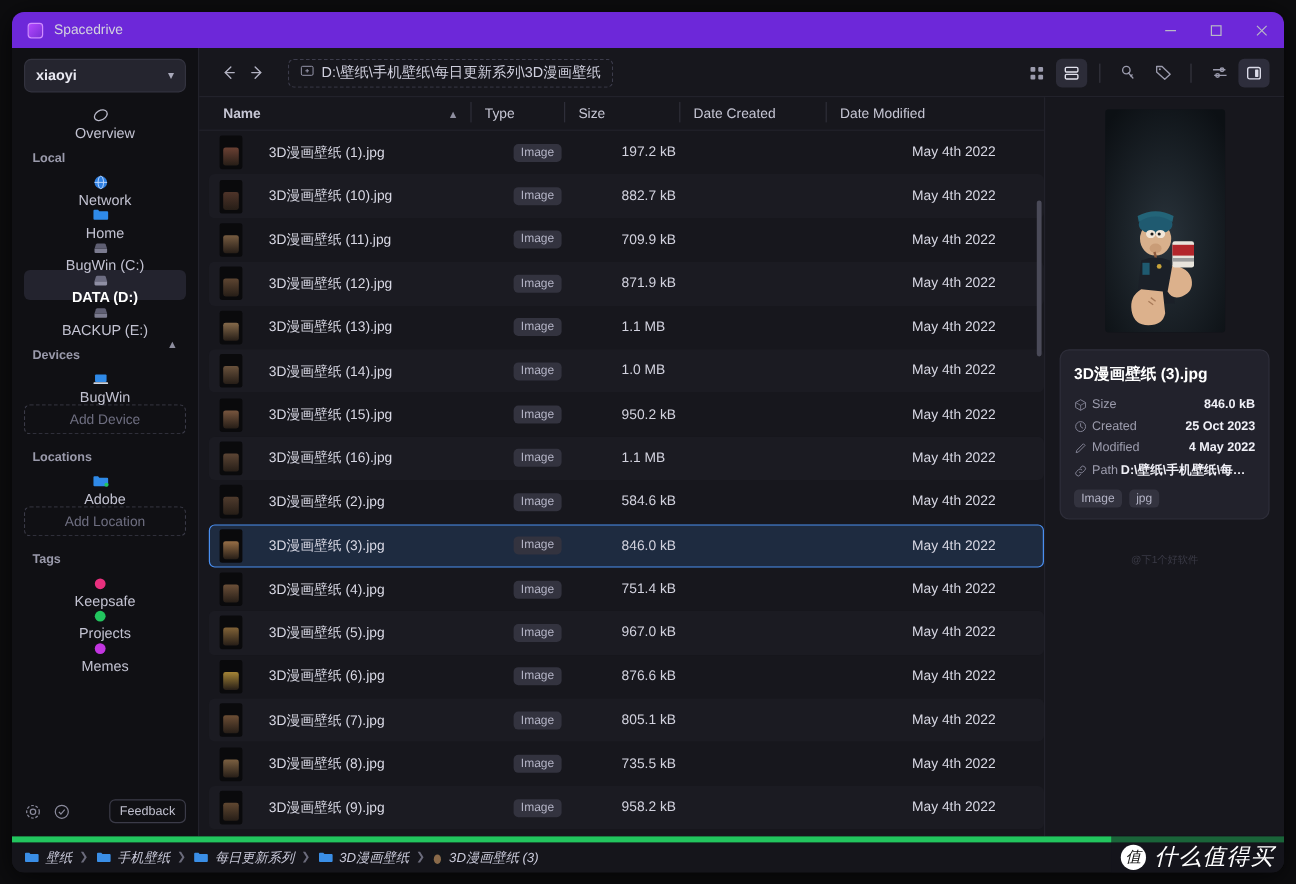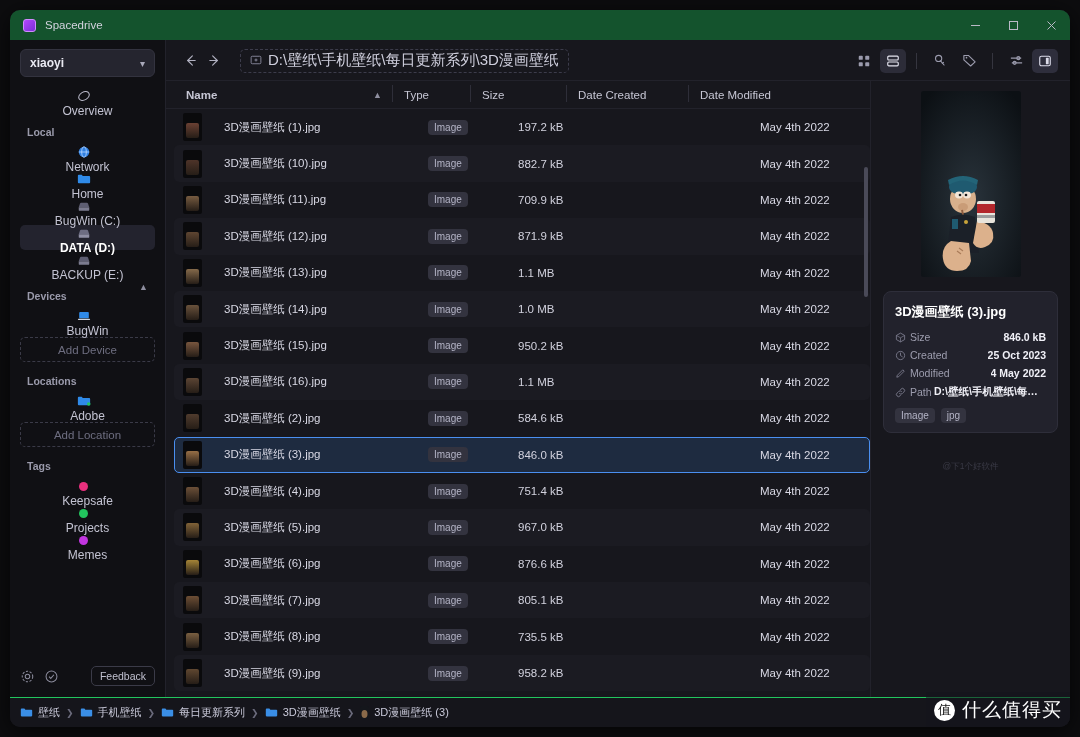--- a/index.html
+++ b/index.html
@@ -16,21 +16,21 @@
     background: #15151b;
     border-radius: 10px;
     overflow: hidden;
     display: flex;
     flex-direction: column;
     box-shadow: 0 4px 24px rgba(0,0,0,.7);
   }
   
   .titlebar {
     height: 30px;
-    background: #14532d;
+    background: #6d28d9;
     display: flex;
     align-items: center;
     flex: 0 0 30px;
     position: relative;
     z-index: 5;
   }
   .tb-logo {
     width: 13px; height: 13px;
     margin-left: 13px;
     border-radius: 3px;
@@ -167,21 +167,21 @@
   }
   .pathbar {
     margin-left: 14px;
     height: 24px;
     border: 1px dashed #3c3c4b;
     border-radius: 5px;
     display: flex;
     align-items: center;
     padding: 0 9px;
     gap: 6px;
-    font-size: 15px;
+    font-size: 12px;
     color: #cfcfdd;
   }
   .tb-right { margin-left: auto; display: flex; align-items: center; gap: 3px; }
   .tb-icon {
     width: 26px; height: 24px;
     display: flex; align-items: center; justify-content: center;
     border-radius: 5px;
     color: #9b9bad;
   }
   .tb-icon.on { background: #2c2c38; color: #e3e3ee; }
@@ -337,25 +337,26 @@
     font-size: 8.5px;
     color: #3a3a46;
   }
 
   
   .footer {
     height: 30px;
     flex: 0 0 30px;
     display: flex;
     align-items: center;
-    border-top: 1px solid #22c55e;
+    border-top: 5px solid #22c55e;
     padding-left: 10px;
     background: #15151b;
     gap: 5px;
     position: relative;
+    font-style: italic;
   }
   .crumb { display: flex; align-items: center; gap: 5px; font-size: 11px; color: #cacada; }
   .crumb .fld { color: #3a8ee6; display: flex; }
   .sep { color: #6b6b7c; font-size: 9px; margin: 0 1px; }
   .wm {
     position: absolute;
     right: 0; top: -6px;
     display: flex;
     align-items: center;
     gap: 7px;

